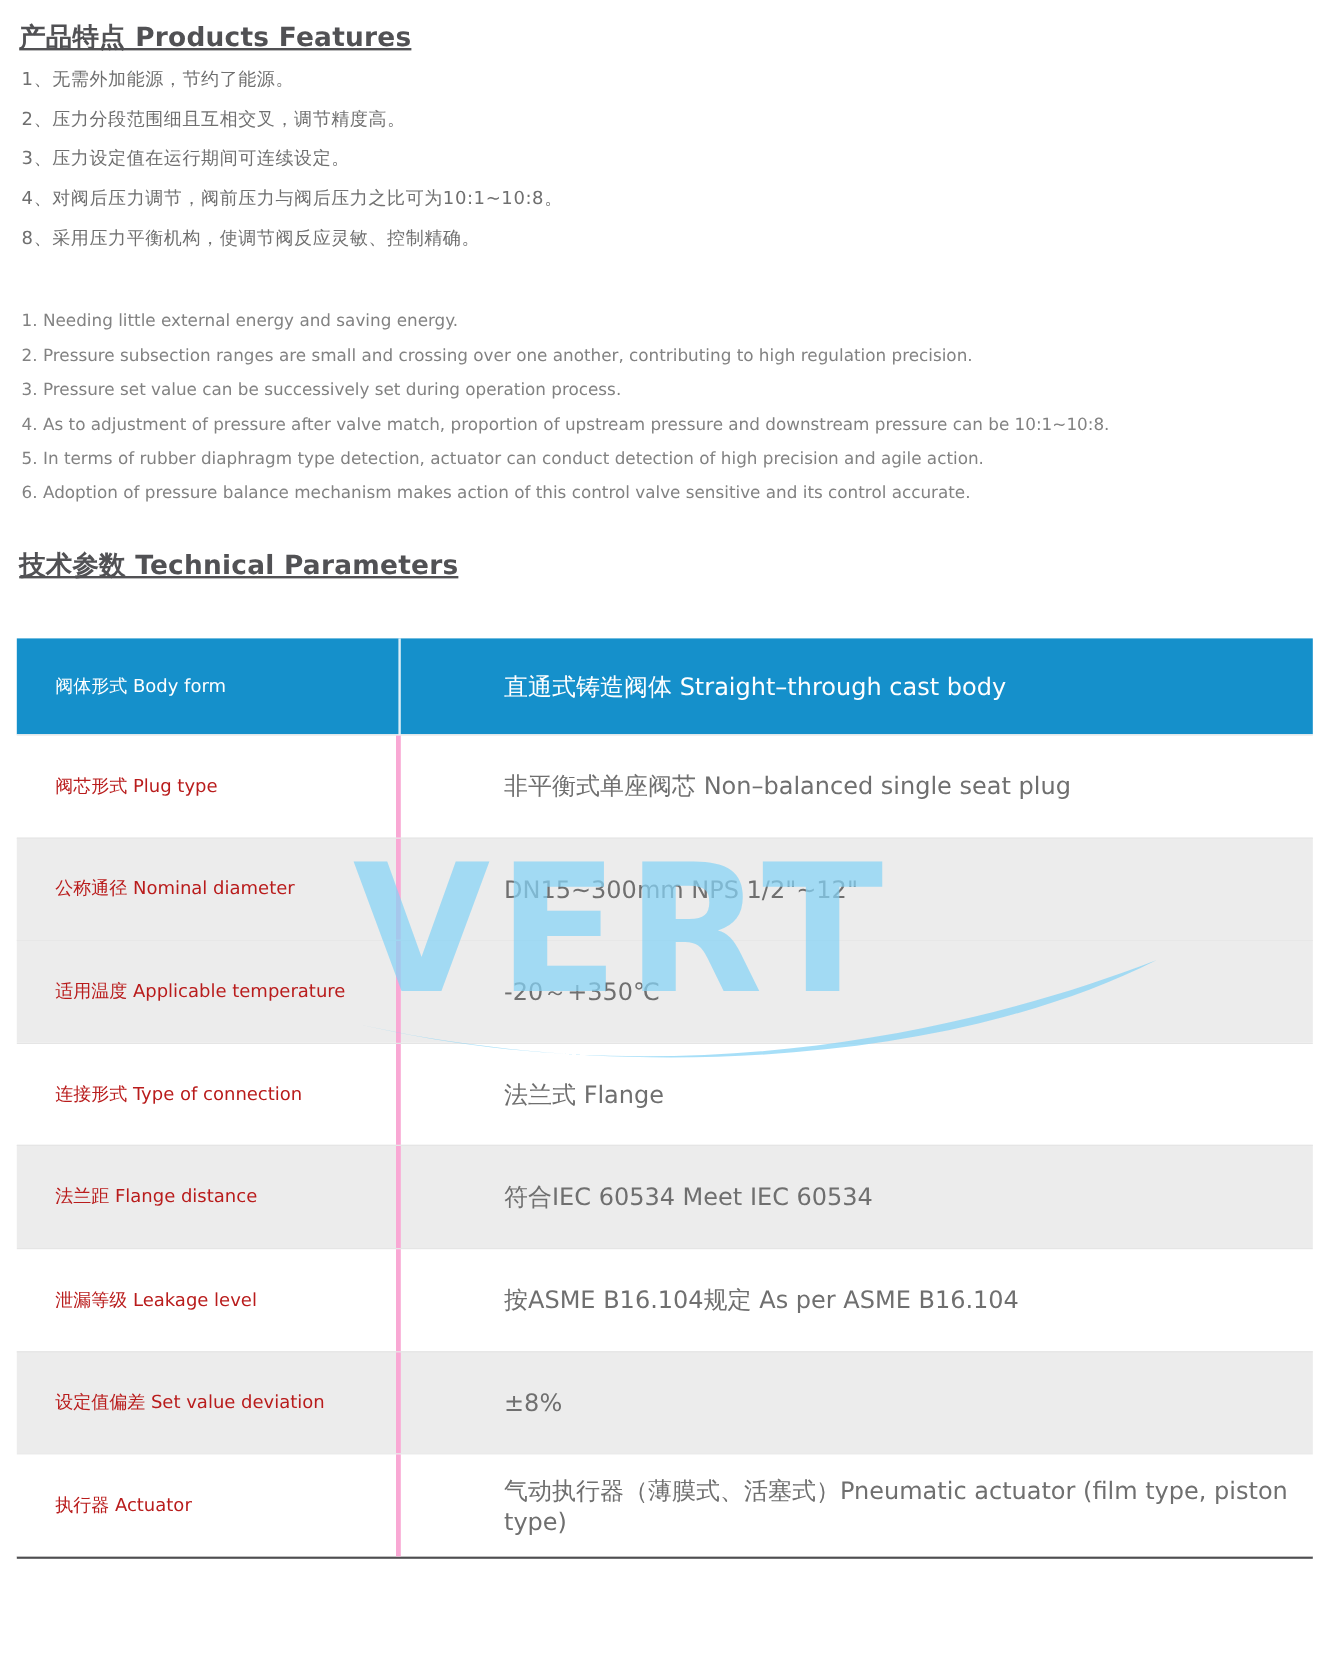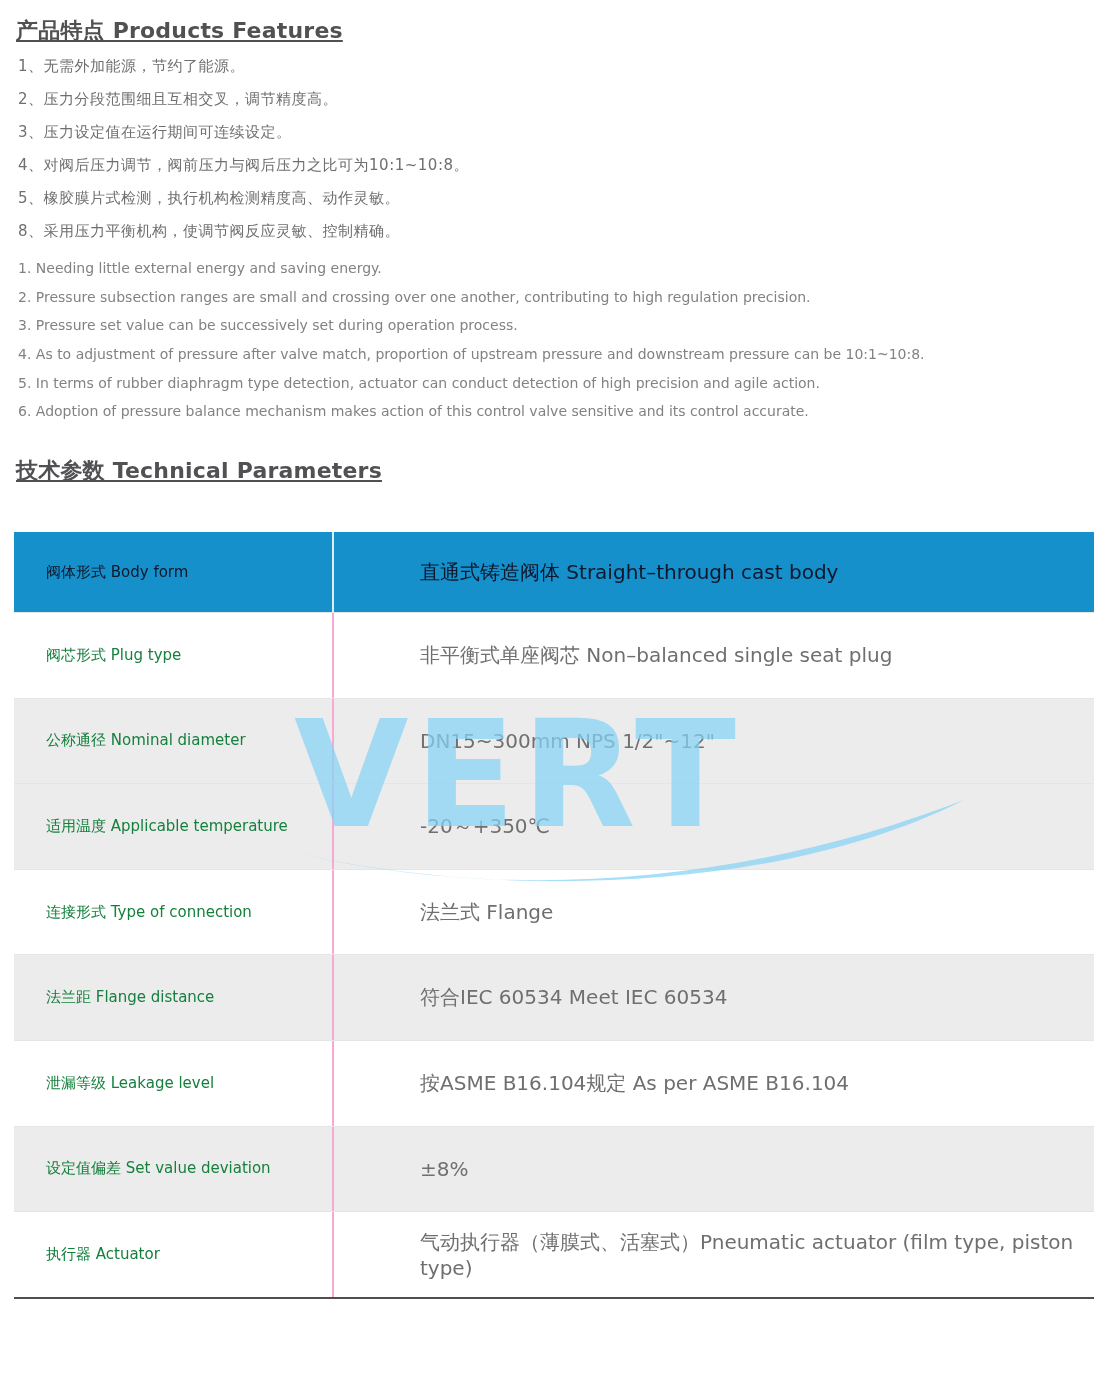--- a/index.html
+++ b/index.html
@@ -15,49 +15,48 @@
 
   .cn-list{position:absolute;left:18px;top:50px;}
   .cn-list .li{height:33px;display:flex;align-items:center;font-size:15px;color:#6f6f6f;letter-spacing:.5px;}
   .en-list{position:absolute;left:18px;top:254px;}
   .en-list .li{height:28.6px;display:flex;align-items:center;font-size:14px;color:#828282;}
 
   #param-table{position:absolute;left:14px;top:532px;width:1080px;border-bottom:2px solid #4e4e50;}
   .t-row{display:flex;width:100%;}
   .t-row .cell-label{
     width:320px;box-sizing:border-box;padding-left:32px;
-    display:flex;align-items:center;font-size:15px;color:#15803d;
-    border-right:2px solid #f9a8d4;
+    display:flex;align-items:center;font-size:15px;color:#b91c1c;
+    border-right:4px solid #f9a8d4;
   }
   .t-row .cell-value{
     flex:1;box-sizing:border-box;padding-left:86px;
     display:flex;align-items:center;font-size:20px;color:#6f6f6f;
   }
   .t-row.header{height:80px;background:#1590cb;}
-  .t-row.header .cell-label,.t-row.header .cell-value{color:#0f172a;}
+  .t-row.header .cell-label,.t-row.header .cell-value{color:#ffffff;}
   .t-row.header .cell-label{border-right:2px solid rgba(255,255,255,.85);}
   .t-row.body{height:84.6px;background:#ffffff;border-top:1px solid #e5e5e5;}
   .t-row.body:first-of-type{border-top:none;}
   .t-row.body.alt{background:#ececec;}
 
   #watermark{position:absolute;left:282px;top:702px;width:695px;height:185px;pointer-events:none;}
 </style>
 </head>
 <body>
 
 <div id="page">
 
   <div id="features-title" class="sec-title">产品特点 Products Features</div>
 
   <div class="cn-list" id="cn-list">
       <div class="li">1、无需外加能源，节约了能源。</div>
       <div class="li">2、压力分段范围细且互相交叉，调节精度高。</div>
       <div class="li">3、压力设定值在运行期间可连续设定。</div>
       <div class="li">4、对阀后压力调节，阀前压力与阀后压力之比可为10:1~10:8。</div>
-      <div class="li">5、橡胶膜片式检测，执行机构检测精度高、动作灵敏。</div>
       <div class="li">8、采用压力平衡机构，使调节阀反应灵敏、控制精确。</div>
     </div>
 
   <div class="en-list" id="en-list">
       <div class="li">1. Needing little external energy and saving energy.</div>
       <div class="li">2. Pressure subsection ranges are small and crossing over one another, contributing to high regulation precision.</div>
       <div class="li">3. Pressure set value can be successively set during operation process.</div>
       <div class="li">4. As to adjustment of pressure after valve match, proportion of upstream pressure and downstream pressure can be 10:1~10:8.</div>
       <div class="li">5. In terms of rubber diaphragm type detection, actuator can conduct detection of high precision and agile action.</div>
       <div class="li">6. Adoption of pressure balance mechanism makes action of this control valve sensitive and its control accurate.</div>

